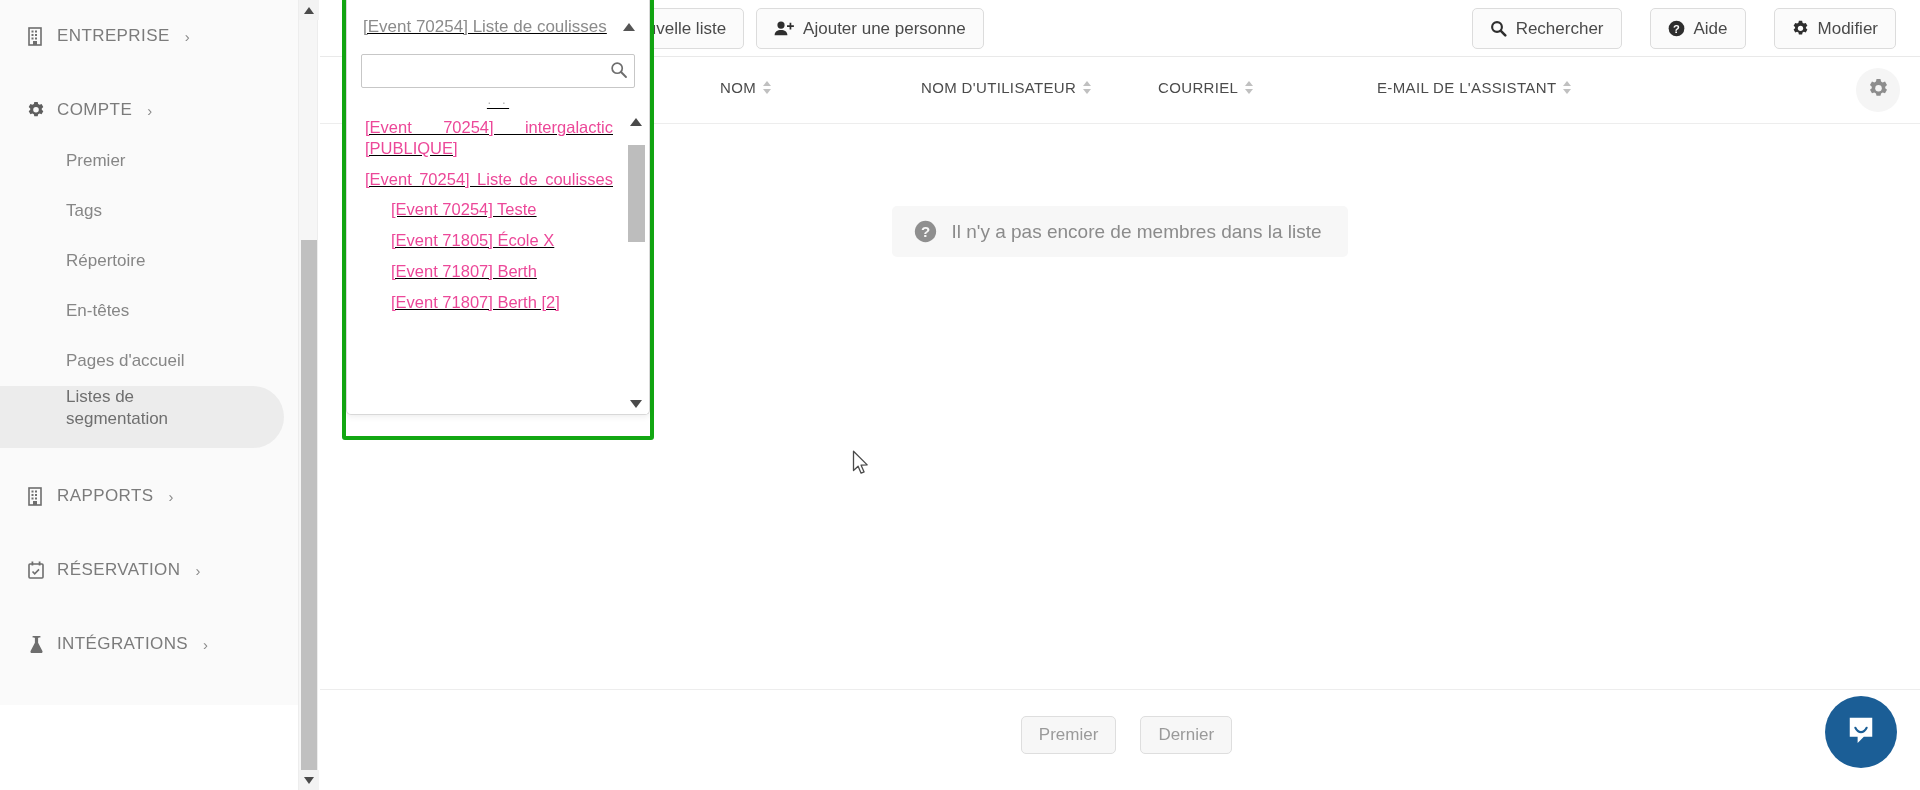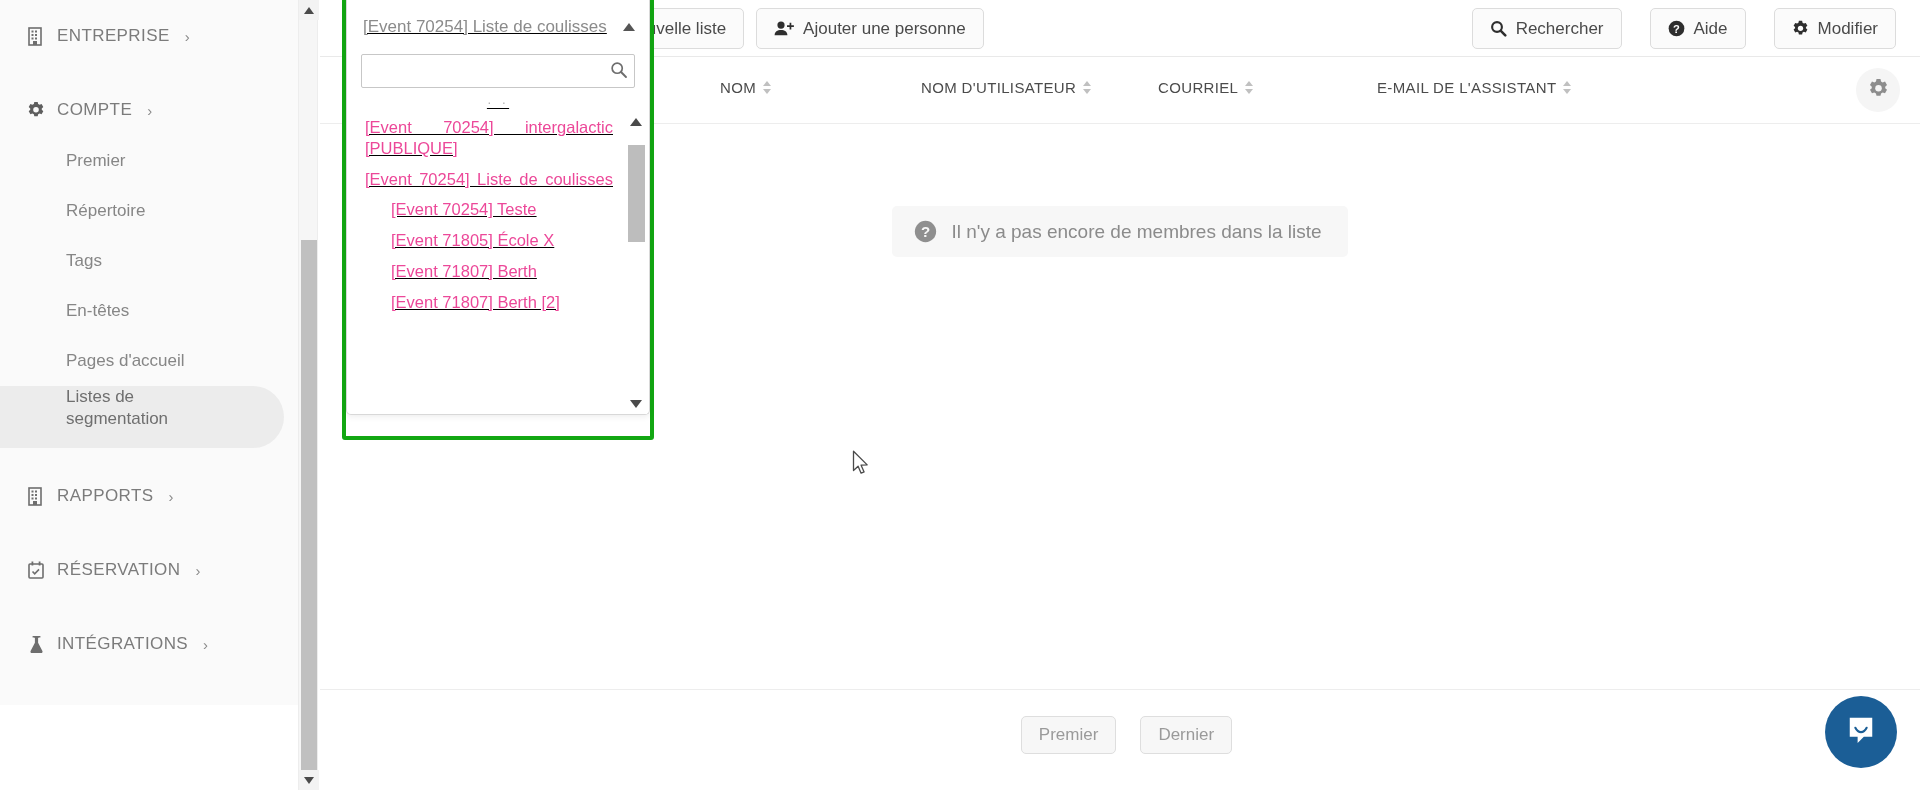--- a/index.html
+++ b/index.html
@@ -417,24 +417,24 @@
           </svg>
       </span>
       <span>COMPTE</span>
       <span class="caret">›</span>
     </div>
 
     <div class="nav-item">
       <span class="lbl">Premier</span>
     </div>
     <div class="nav-item">
+      <span class="lbl">Tags</span>
+    </div>
+    <div class="nav-item">
       <span class="lbl">Répertoire</span>
-    </div>
-    <div class="nav-item">
-      <span class="lbl">Tags</span>
     </div>
     <div class="nav-item">
       <span class="lbl">En-têtes</span>
     </div>
     <div class="nav-item">
       <span class="lbl">Pages d'accueil</span>
     </div>
     <div class="nav-item two-line active">
       <span class="lbl">Listes de segmentation</span>
     </div>

